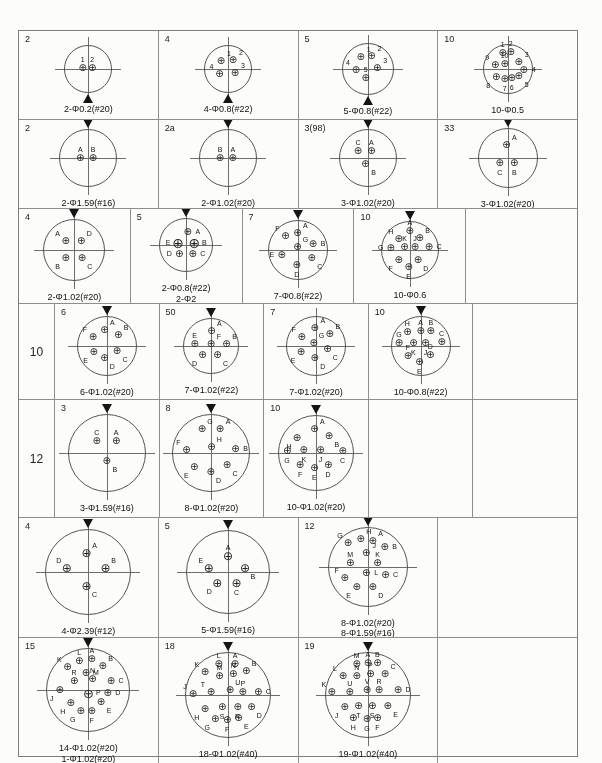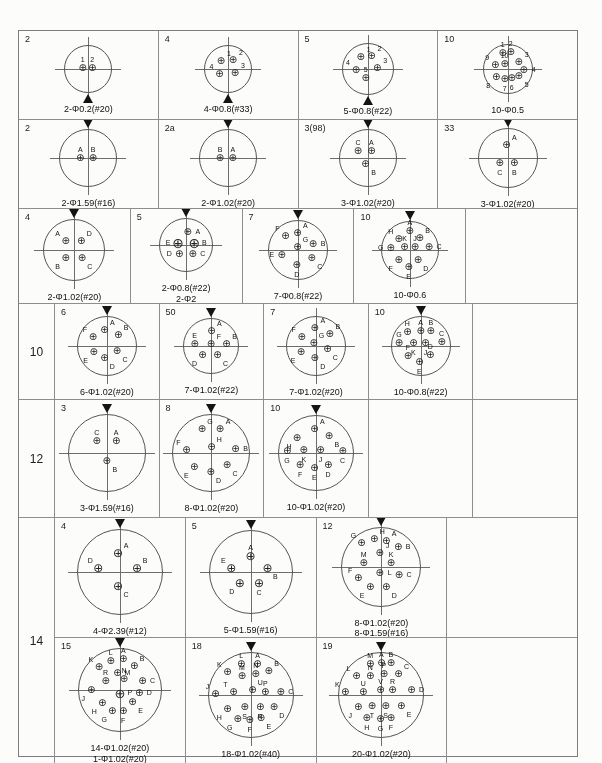--- a/index.html
+++ b/index.html
@@ -69,21 +69,21 @@
                   <div class="plabel" style="left: calc(35% + 8px); top: calc(32% - 8px);">1</div>
                   <div class="pin" style="left: 60%; top: 30%; font-size: 10px;">⊕</div>
                   <div class="plabel" style="left: calc(60% + 8px); top: calc(30% - 8px);">2</div>
                   <div class="pin" style="left: 32%; top: 60%; font-size: 10px;">⊕</div>
                   <div class="plabel" style="left: calc(32% - 8px); top: calc(60% - 8px);">4</div>
                   <div class="pin" style="left: 64%; top: 58%; font-size: 10px;">⊕</div>
                   <div class="plabel" style="left: calc(64% + 8px); top: calc(58% - 8px);">3</div>
                 </div>
               </div>
               <div class="caps">
-                <div class="capline">4-Φ0.8(#33)</div>
+                <div class="capline">4-Φ0.8(#22)</div>
               </div>
             </div>
             <div class="cell">
               <div class="variant">5</div>
               <div class="diag" style="width: 72px; height: 72px;">
                 <div class="area" style="width: 52px; height: 52px;">
                   <div class="hline"></div>
                   <div class="vline" style="bottom: -10px;"></div>
                   <div class="circle"></div>
                   <div class="keytri bottom"></div>
@@ -541,21 +541,20 @@
               <div class="caps">
                 <div class="capline">10-Φ1.02(#20)</div>
               </div>
             </div>
             <div class="cell"></div>
             <div class="cell"></div>
           </div>
         </div>
       </div>
       <div class="band">
-        <div class="band-label">14</div>
         <div class="band-rows">
           <div class="subrow" style="height: 119px;">
             <div class="cell">
               <div class="variant">4</div>
               <div class="diag" style="width: 106px; height: 106px;">
                 <div class="area" style="width: 86px; height: 86px;">
                   <div class="hline"></div>
                   <div class="vline" style="top: -10px;"></div>
                   <div class="circle"></div>
                   <div class="keytri top"></div>
@@ -776,21 +775,21 @@
                   <div class="plabel" style="left: calc(73% + 8px); top: calc(62% + 8px);">E</div>
                   <div class="pin" style="left: 33%; top: 76%; font-size: 10px;">⊕</div>
                   <div class="plabel" style="left: calc(33% + 0px); top: calc(76% + 9px);">H</div>
                   <div class="pin" style="left: 49%; top: 78%; font-size: 10px;">⊕</div>
                   <div class="plabel" style="left: calc(49% + 0px); top: calc(78% + 9px);">G</div>
                   <div class="pin" style="left: 61%; top: 76%; font-size: 10px;">⊕</div>
                   <div class="plabel" style="left: calc(61% + 0px); top: calc(76% + 9px);">F</div>
                 </div>
               </div>
               <div class="caps">
-                <div class="capline">20-Φ1.02(#20)</div>
+                <div class="capline">19-Φ1.02(#40)</div>
               </div>
             </div>
             <div class="cell"></div>
           </div>
         </div>
       </div>
     </div>
 </div>
 
 </body></html>

